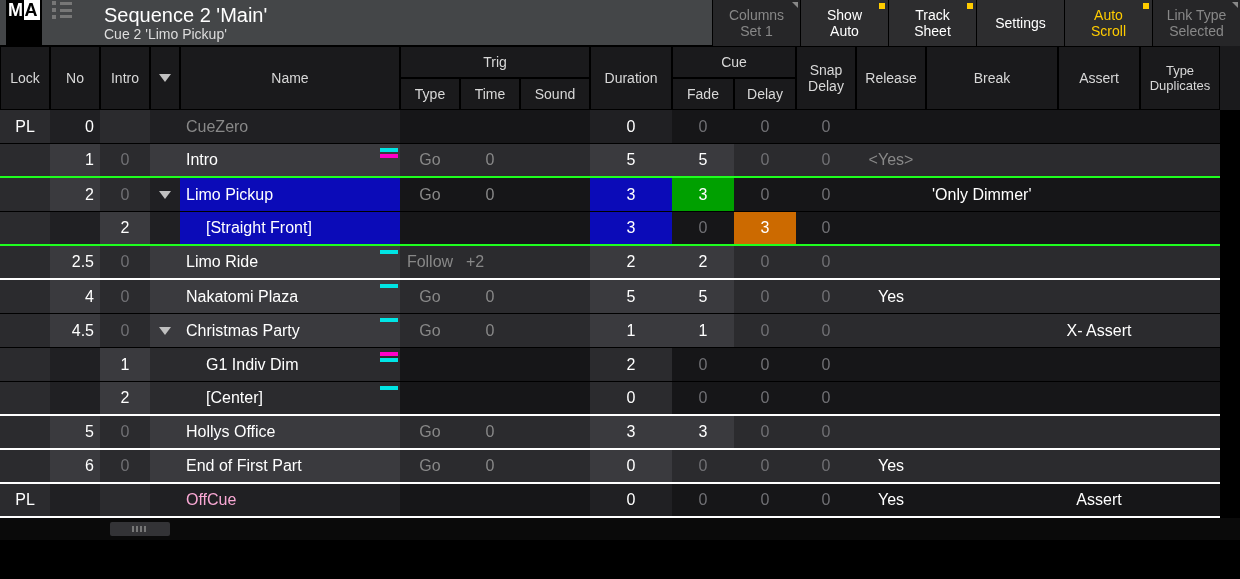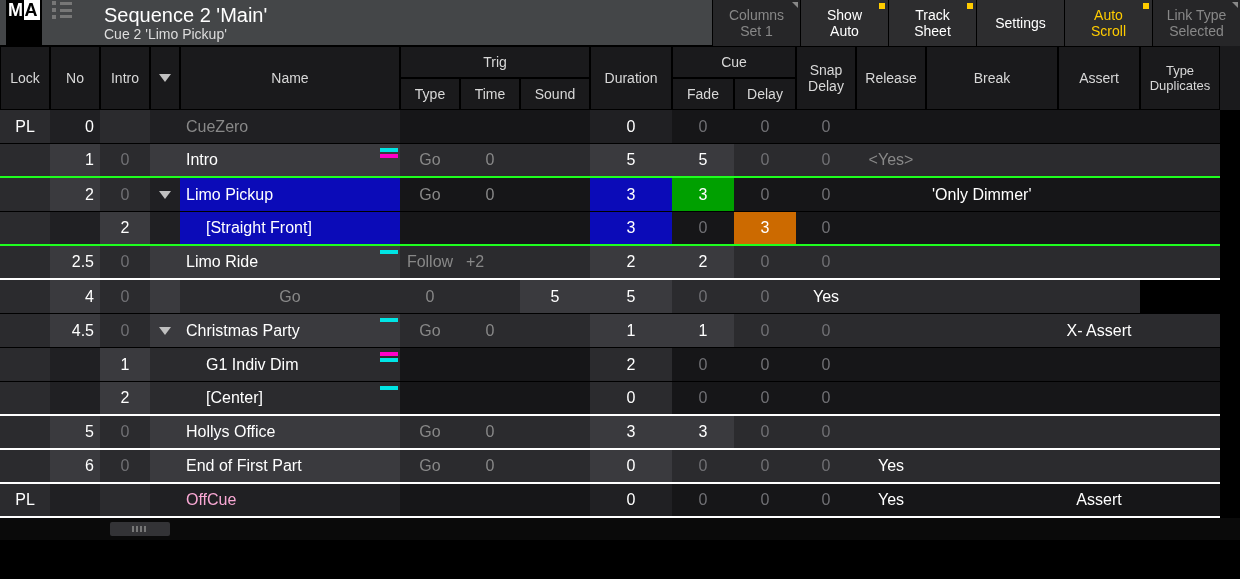--- a/index.html
+++ b/index.html
@@ -356,20 +356,21 @@
       <div class="cell center bg-mid sep-thick"></div>
       <div class="cell bg-mid sep-thick"></div>
       <div class="cell center bg-mid sep-thick"></div>
       <div class="cell center bg-mid sep-thick"></div>
     </div>
     <div class="row">
       <div class="cell center bg-mid"></div>
       <div class="cell right bg-light">4</div>
       <div class="cell center bg-mid dimtxt">0</div>
       <div class="cell center bg-light"></div>
+      <div class="cell nameflag bg-light" style="padding-left: 6px;">Nakatomi  Plaza<span class="tick cyan" style="top: 4px;"></span></div>
       <div class="cell center bg-mid dimtxt" style="color: rgb(136, 136, 136);">Go</div>
       <div class="cell center bg-mid dimtxt" style="color: rgb(136, 136, 136);">0</div>
       <div class="cell center bg-mid"></div>
       <div class="cell center bg-light">5</div>
       <div class="cell center bg-light">5</div>
       <div class="cell center bg-mid dimtxt">0</div>
       <div class="cell center bg-mid dimtxt">0</div>
       <div class="cell center bg-mid">Yes</div>
       <div class="cell  bg-mid"></div>
       <div class="cell center bg-mid"></div>

